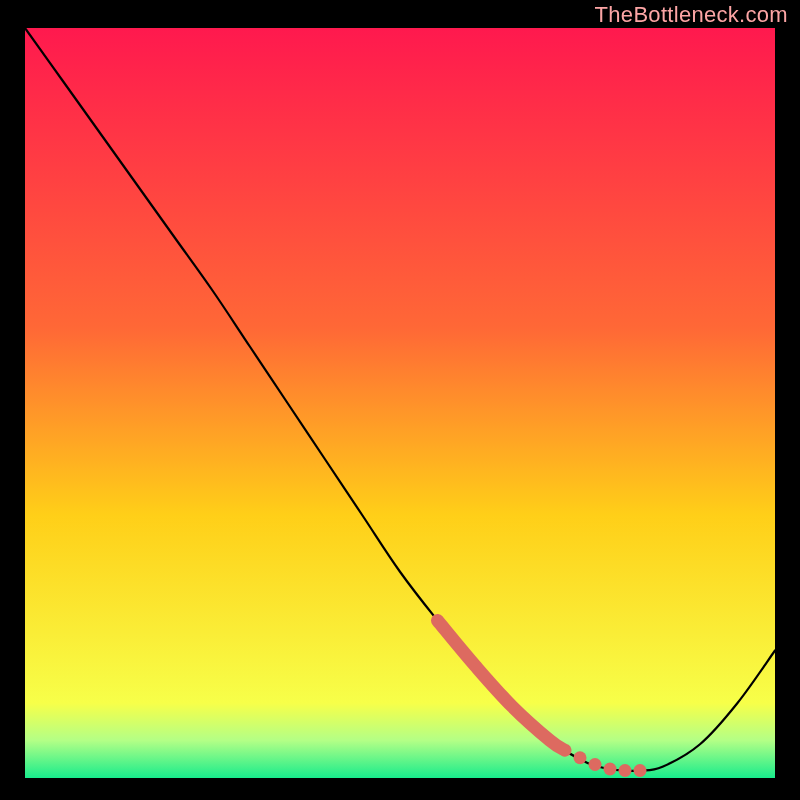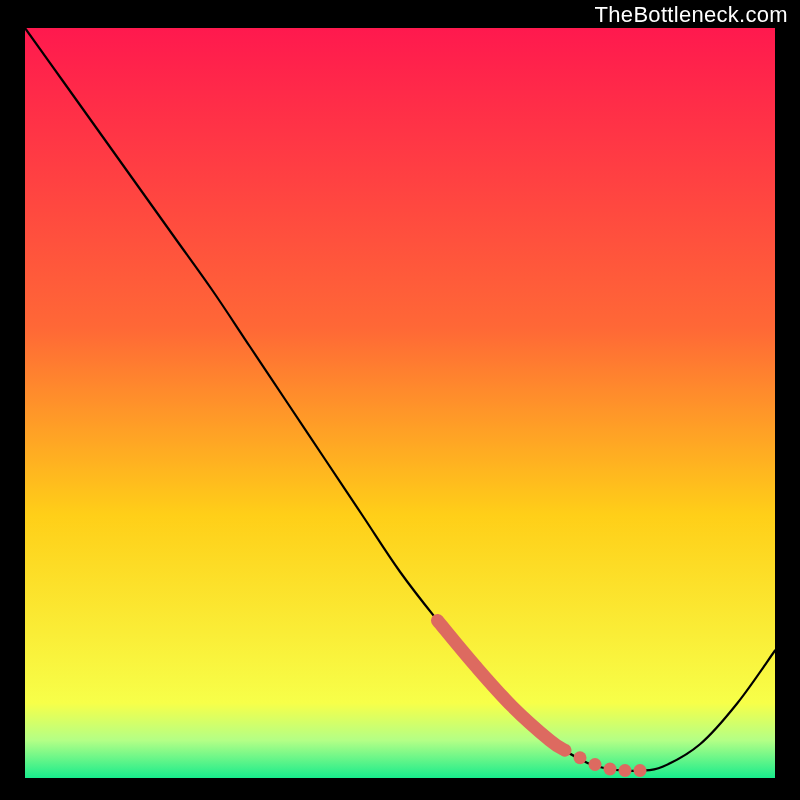--- a/index.html
+++ b/index.html
@@ -13,21 +13,21 @@
   .outer {
     position: relative;
     width: 800px;
     height: 800px;
     background: #000;
   }
   .watermark {
     position: absolute;
     top: 2px;
     right: 12px;
-    color: #ffffff;
+    color: #fca5a5;
     font-family: Arial, Helvetica, sans-serif;
     font-size: 22px;
     letter-spacing: 0.3px;
     font-weight: 500;
     user-select: none;
   }
   .plot-area {
     position: absolute;
     left: 25px;
     top: 28px;

